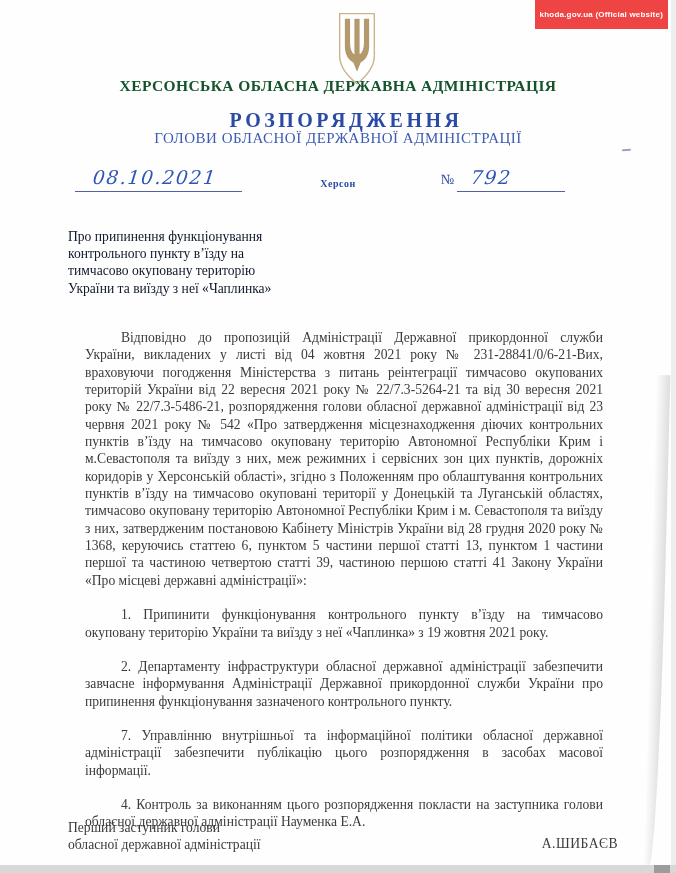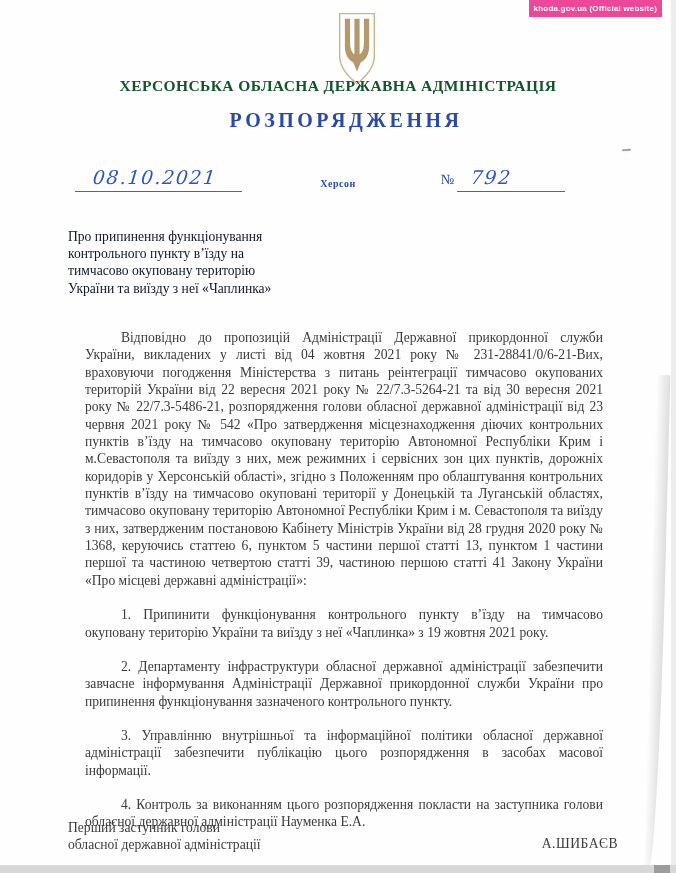--- a/index.html
+++ b/index.html
@@ -2,23 +2,23 @@
 <html><head>
 <meta charset="utf-8">
 <style>
   html,body{margin:0;padding:0;background:#ffffff;}
   .page{
     position:relative;width:676px;height:873px;background:#fefefe;
     font-family:"Liberation Serif", serif;overflow:hidden;
   }
   
   .badge{
-    position:absolute;top:0;right:14px;background:#ec4899;color:#ffffff;
+    position:absolute;top:0;right:8px;background:#ef4444;color:#ffffff;
     font-family:"Liberation Sans", sans-serif;font-size:8px;font-weight:bold;
-    padding:4px 5px;letter-spacing:.2px;z-index:5;
+    padding:10px 5px;letter-spacing:.2px;z-index:5;
   }
   
   .emblem{position:absolute;left:331px;top:11px;width:52px;height:78px;}
   
   .org-name{
     position:absolute;top:77px;left:0;width:100%;text-align:center;
     color:#14532d;font-weight:bold;font-size:15.5px;letter-spacing:.4px;
   }
   .doc-type{
     position:absolute;top:109px;left:0;width:100%;text-align:center;
@@ -97,40 +97,41 @@
         <path d="M16,9 h6 v27 c0,8 2,12 5,14 v10 c-7,-3 -11,-10 -11,-19 Z"></path>
         <path d="M44,9 h-6 v27 c0,8 -2,12 -5,14 v10 c7,-3 11,-10 11,-19 Z"></path>
         <path d="M27,9 h6 v43 h-6 Z"></path>
         <path d="M22,50 h16 l-8,20 Z"></path>
       </g>
     </svg>
   </div>
 
   <div class="org-name">ХЕРСОНСЬКА ОБЛАСНА ДЕРЖАВНА АДМІНІСТРАЦІЯ</div>
   <div class="doc-type">РОЗПОРЯДЖЕННЯ</div>
+  <div class="doc-subtitle">ГОЛОВИ ОБЛАСНОЇ ДЕРЖАВНОЇ АДМІНІСТРАЦІЇ</div>
 
   <div class="date-line">
     <span class="handwritten">08.10.2021</span>
   </div>
   <div class="city">Херсон</div>
   <div class="num-label">№</div>
   <div class="num-line">
     <span class="handwritten">792</span>
   </div>
 
   <div class="subject">Про припинення функціонування
 контрольного пункту в’їзду на
 тимчасово окуповану територію
 України та виїзду з неї «Чаплинка»</div>
 
   <div class="body-text">
     <p>Відповідно до пропозицій Адміністрації Державної прикордонної служби України, викладених у листі від 04 жовтня 2021 року № 231-28841/0/6-21-Вих, враховуючи погодження Міністерства з питань реінтеграції тимчасово окупованих територій України від 22 вересня 2021 року № 22/7.3-5264-21 та від 30 вересня 2021 року № 22/7.3-5486-21, розпорядження голови обласної державної адміністрації від 23 червня 2021 року № 542 «Про затвердження місцезнаходження діючих контрольних пунктів в’їзду на тимчасово окуповану територію Автономної Республіки Крим і м.Севастополя та виїзду з них, меж режимних і сервісних зон цих пунктів, дорожніх коридорів у Херсонській області», згідно з Положенням про облаштування контрольних пунктів в’їзду на тимчасово окуповані території у Донецькій та Луганській областях, тимчасово окуповану територію Автономної Республіки Крим і м. Севастополя та виїзду з них, затвердженим постановою Кабінету Міністрів України від 28 грудня 2020 року № 1368, керуючись статтею 6, пунктом 5 частини першої статті 13, пунктом 1 частини першої та частиною четвертою статті 39, частиною першою статті 41 Закону України «Про місцеві державні адміністрації»:</p>
     <p>1. Припинити функціонування контрольного пункту в’їзду на тимчасово окуповану територію України та виїзду з неї «Чаплинка» з 19 жовтня 2021 року.</p>
     <p>2. Департаменту інфраструктури обласної державної адміністрації забезпечити завчасне інформування Адміністрації Державної прикордонної служби України про припинення функціонування зазначеного контрольного пункту.</p>
-    <p>3. Управлінню внутрішньої та інформаційної політики обласної державної адміністрації забезпечити публікацію цього розпорядження в засобах масової інформації.</p>
+    <p>7. Управлінню внутрішньої та інформаційної політики обласної державної адміністрації забезпечити публікацію цього розпорядження в засобах масової інформації.</p>
     <p>4. Контроль за виконанням цього розпорядження покласти на заступника голови обласної державної адміністрації Науменка Е.А.</p>
   </div>
 
   <div class="sig-position">Перший заступник голови
 обласної державної адміністрації</div>
   <div class="sig-name">А.ШИБАЄВ</div>
 
   <div class="stray-mark"></div>
   <div class="page-curl"></div>
   <div class="right-edge"></div>

